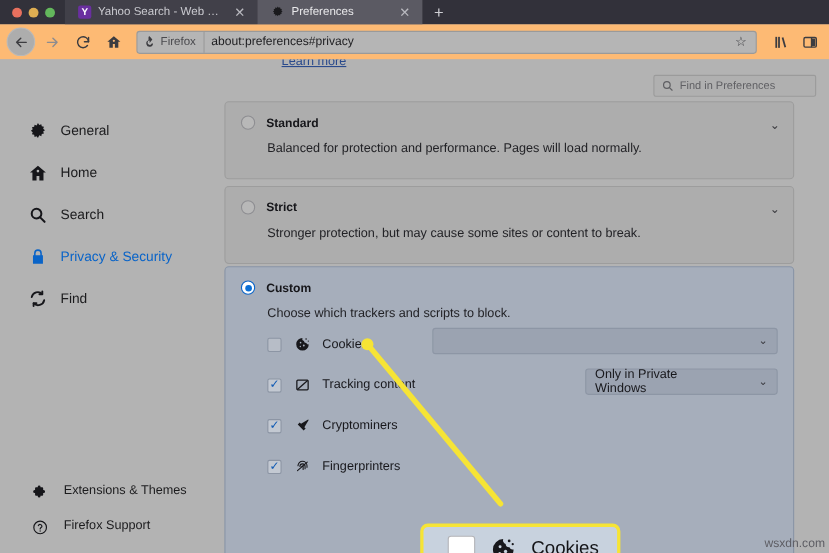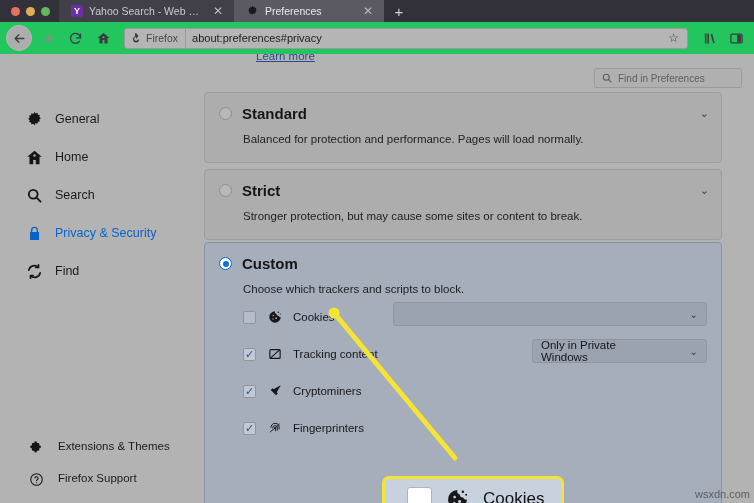--- a/index.html
+++ b/index.html
@@ -39,21 +39,21 @@
     text-align: center; flex: none;
   }
   .gear-ico { width: 13px; height: 13px; flex: none; }
   .newtab {
     width: 30px; display: flex; align-items: center; justify-content: center;
     color: #cfcfd4; font-size: 15px; cursor: pointer;
   }
 
   
   .navbar {
-    height: 32px; background: #22c55e; display: flex; align-items: center;
+    height: 32px; background: #fdba74; display: flex; align-items: center;
     gap: 2px; padding: 0 6px;
   }
   .navbtn {
     width: 26px; height: 26px; display: flex; align-items: center; justify-content: center;
     color: #3c3c40; cursor: pointer; border-radius: 50%;
   }
   .navbtn.back { border: 1px solid #b9b9b9; background: #adadad; }
   .navbtn.fwd { color: #8c8c90; }
   .urlbar {
     flex: 1; height: 21px; margin: 0 8px 0 6px;
@@ -107,21 +107,21 @@
   .card.strict   { top: 115px; height: 71px; }
   .card.custom   { top: 188px; bottom: -40px; background: #a6aebb; border-color: #8894a6; }
 
   .card-head { display: flex; align-items: center; gap: 10px; padding: 12px 0 0 14px; }
   .radio { width: 13px; height: 13px; border-radius: 50%; border: 1.5px solid #8e8e92;
            background: #b8b8b8; flex: none; cursor: pointer; }
   .radio.sel { border-color: #0a64c8; background: #fff; position: relative; }
   .radio.sel::after {
     content: ""; position: absolute; inset: 2.5px; border-radius: 50%; background: #0a6fd6;
   }
-  .card-title { font-size: 15px; font-weight: bold; color: #16161a; }
+  .card-title { font-size: 11px; font-weight: bold; color: #16161a; }
   .card-desc { font-size: 11.5px; color: #222226; padding: 11px 0 0 38px; }
   .chev-card { position: absolute; right: 12px; top: 14px; color: #3d3d42; font-size: 11px; cursor: pointer; }
 
   .opt-row {
     display: flex; align-items: center; gap: 11px;
     padding-left: 38px; height: 30px; margin-top: 7px; position: relative;
   }
   .chk {
     width: 13px; height: 13px; border-radius: 2px; border: 1px solid #8c95a4;
     background: #b7bdc7; flex: none; cursor: pointer;

